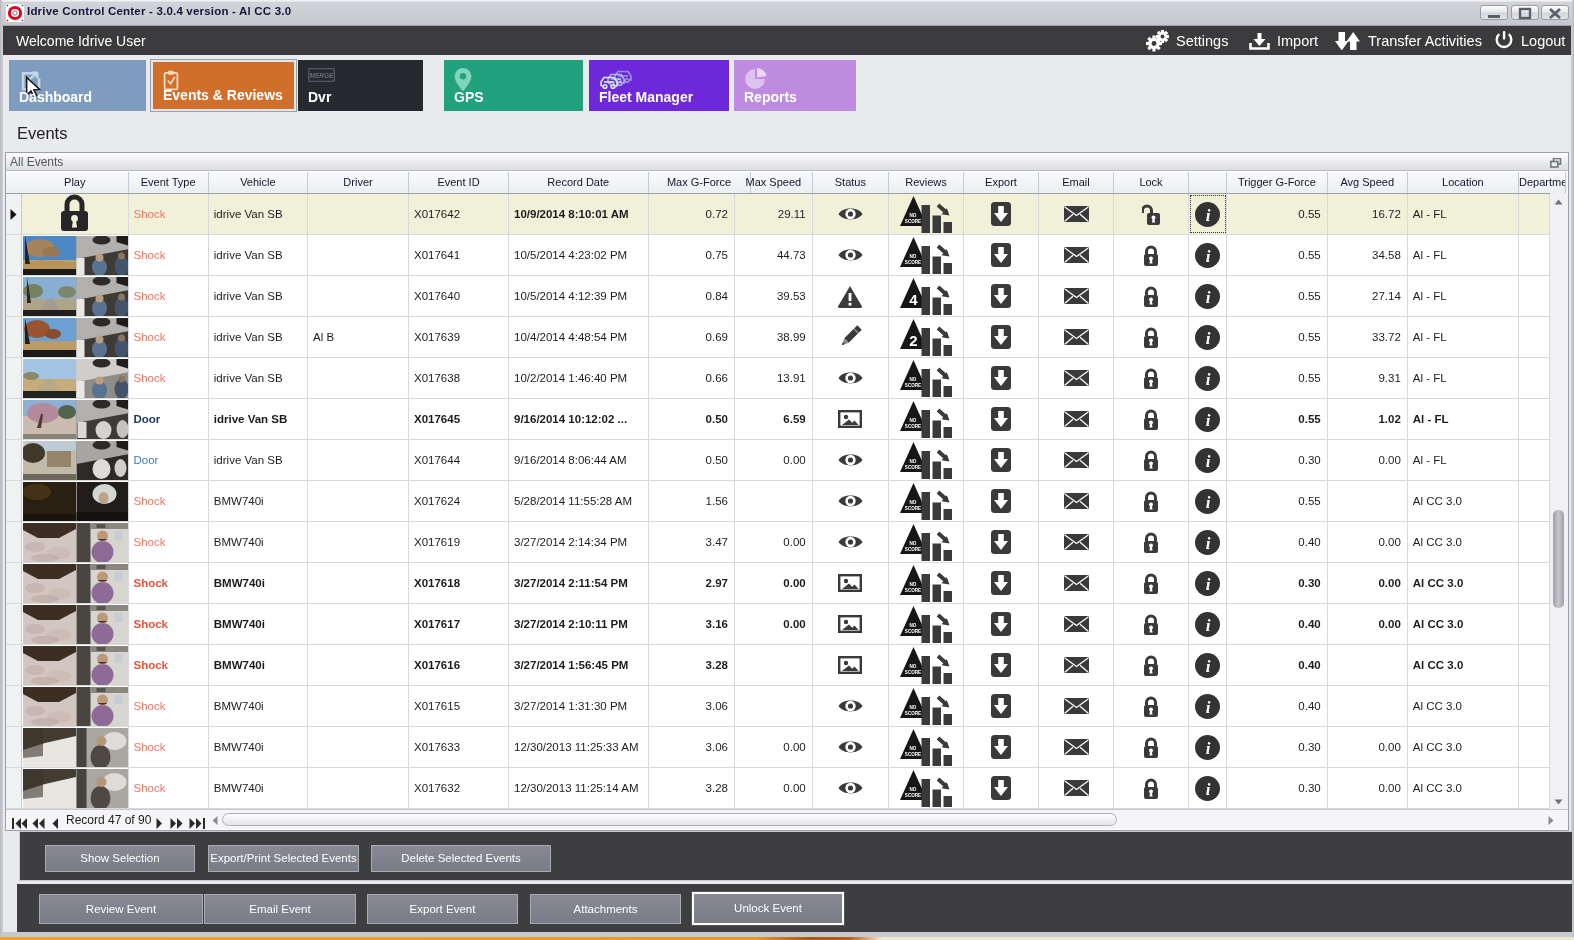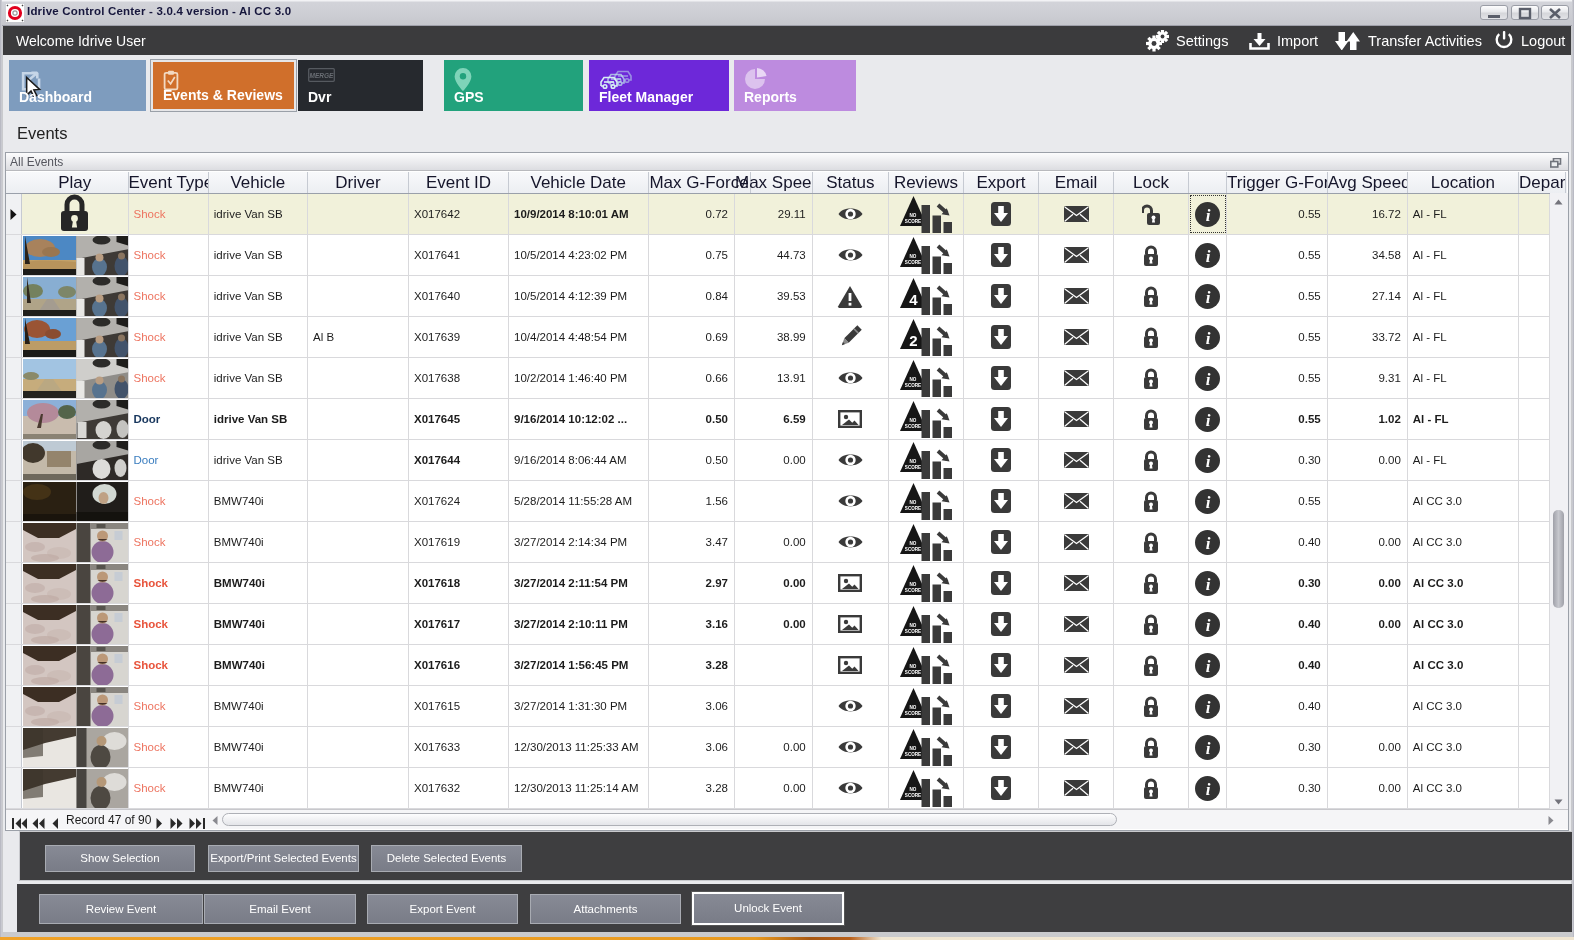--- a/index.html
+++ b/index.html
@@ -14,21 +14,21 @@
 #content { position:absolute; left:3px; top:55px; width:1568px; height:877px; background:#e9eaed; }
 .tab { position:absolute; top:5px; height:51px; color:#fff; font-weight:bold; font-size:14px;padding-left:44px; }
 .tab .lbl { position:absolute; left:10px; bottom:6px; }
 .tab .ic { position:absolute; left:10px; top:8px; }
 #events-h { position:absolute; left:14px; top:69px; font-size:16.5px; color:#222; }
 #panel { position:absolute; left:2px; top:97px; width:1564px; height:679px; background:#fff; border:1px solid #9ba0a8; }
 #allev { position:absolute; left:0; top:0; width:100%; height:18px;
   background:linear-gradient(#fcfcfd, #dcdde1); border-bottom:1px solid #b8b9bd; color:#55565e; font-size:12px; }
 #thead { position:absolute; left:0px; top:19px; width:1561px; height:22px;
   background:linear-gradient(#f8f9fb, #eceef2); border-bottom:1px solid #9aa0aa; }
-.hcell { position:absolute; top:0; height:21px; line-height:21px; text-align:center; font-size:17px; color:#15152a;
+.hcell { position:absolute; top:0; height:21px; line-height:21px; text-align:center; font-size:11px; color:#15152a;
   border-right:1px solid #c6cad2; overflow:hidden; white-space:nowrap; }
 #tbody { position:absolute; left:0px; top:0px; }
 .row { position:absolute; left:0px; width:1544px; height:41px; border-bottom:1px solid #d9d9dc; }
 .cell { position:absolute; top:0; height:40px; font-size:11.5px; color:#1c1c1c;
   border-right:1px solid #d9d9dc; overflow:hidden; white-space:nowrap; }
 .gut { position:absolute; top:0; height:40px; background:#f0f1f3; border-right:1px solid #c6cad2; }
 .tl { padding-left:5px; line-height:40px; text-align:left; }
 .tr { padding-right:6px; line-height:40px; text-align:right; }
 .cc { display:flex; align-items:center; justify-content:center; }
 .cc svg { display:block; }
@@ -184,21 +184,21 @@
               <rect x="3.5" y="0.5" width="7" height="5.5" fill="none" stroke="#70747c" stroke-width="1.6"></rect>
               <rect x="0.8" y="3.5" width="7" height="5.5" fill="#eceef0" stroke="#70747c" stroke-width="1.6"></rect>
             </svg></span>
         </div>
       <div id="thead">
           <div class="hcell" style="left:16px;width:106.5px;">Play</div>
           <div class="hcell" style="left:122.5px;width:80.30000000000001px;">Event Type</div>
           <div class="hcell" style="left:202.8px;width:99.19999999999999px;">Vehicle</div>
           <div class="hcell" style="left:302px;width:101px;">Driver</div>
           <div class="hcell" style="left:403px;width:100px;">Event ID</div>
-          <div class="hcell" style="left:503px;width:139.5px;">Vehicle Date</div>
+          <div class="hcell" style="left:503px;width:139.5px;">Record Date</div>
           <div class="hcell" style="left:642.5px;width:102px;">Max G-Force</div>
           <div class="hcell" style="left:729px;width:77.70000000000005px;">Max Speed</div>
           <div class="hcell" style="left:806.7px;width:76.29999999999995px;">Status</div>
           <div class="hcell" style="left:883px;width:75px;">Reviews</div>
           <div class="hcell" style="left:958px;width:75px;">Export</div>
           <div class="hcell" style="left:1033px;width:75px;">Email</div>
           <div class="hcell" style="left:1108px;width:75px;">Lock</div>
           <div class="hcell" style="left:1183px;width:38px;"></div>
           <div class="hcell" style="left:1221px;width:100.70000000000005px;">Trigger G-Force</div>
           <div class="hcell" style="left:1321.7px;width:80.09999999999991px;">Avg Speed</div>
@@ -737,21 +737,21 @@
                     <ellipse cx="25" cy="4" rx="9" ry="4.5" fill="#2c2b29"></ellipse>
                     <path d="M40,0 h13 v10 l-13,-4 Z" fill="#1e1d1b"></path>
                     <ellipse cx="25" cy="28" rx="9" ry="10" fill="#dddcd9"></ellipse>
                     <ellipse cx="44" cy="27" rx="6" ry="9" fill="#d0cfcc"></ellipse>
                   </g>
                 </svg></div>
             </div>
             <div class="cell tl" style="left:122.5px;width:80.3px;color:#3a7dbf;font-weight:normal;">Door</div>
             <div class="cell tl" style="left:202.8px;width:99.2px;font-weight:normal;">idrive Van SB</div>
             <div class="cell tl" style="left:302px;width:101px;font-weight:normal;"></div>
-            <div class="cell tl" style="left:403px;width:100px;font-weight:bold;">X017644</div>
+            <div class="cell tl" style="left:403px;width:100px;font-weight:normal;">X017644</div>
             <div class="cell tl" style="left:503px;width:139.5px;font-weight:normal;">9/16/2014 8:06:44 AM</div>
             <div class="cell tr" style="left:642.5px;width:86.5px;font-weight:normal;">0.50</div>
             <div class="cell tr" style="left:729px;width:77.7px;font-weight:normal;">0.00</div>
             <div class="cell cc" style="left:806.7px;width:76.3px;">
               <svg width="27" height="18" viewBox="0 0 27 18" style="">
                 <path d="M1.5,9 C6,1.8 21,1.8 25.5,9 C21,16.2 6,16.2 1.5,9 Z" fill="#3a3a3a"></path>
                 <circle cx="13.5" cy="9" r="5.2" fill="#fff"></circle>
                 <circle cx="13.5" cy="9" r="2.6" fill="#3a3a3a"></circle>
               </svg>
             </div>
@@ -1510,21 +1510,21 @@
           </svg>
           <div style="position:absolute;left:216px;top:3px;width:895px;height:13px;background:linear-gradient(#fdfdfe,#e4e5e9);border:1px solid #aeb0b6;border-radius:7px;"></div>
           <svg width="6" height="9" viewBox="0 0 6 9" style="position:absolute;left:1542px;top:6px">
             <path d="M0.5,0 V9 L5.5,4.5 Z" fill="#8a8a90"></path>
           </svg>
         </div>
     </div>
     <div class="btnrow" style="left:2px;top:776px;width:1564px;height:50px;border:1px solid #c8c9cd;">
         <div class="gbtn" style="left:25px;top:13px;width:150px;height:27px;line-height:25px;">Show Selection</div>
         <div class="gbtn" style="left:188px;top:13px;width:151px;height:27px;line-height:25px;">Export/Print Selected Events</div>
-        <div class="gbtn" style="left:351px;top:13px;width:151px;height:27px;line-height:25px;">Delete Selected  Events</div>
+        <div class="gbtn" style="left:351px;top:13px;width:180px;height:27px;line-height:25px;">Delete Selected  Events</div>
       </div>
     <div class="btnrow" style="left:0px;top:829px;width:1568px;height:48px;">
         <div class="gbtn" style="left:22px;top:10px;width:164px;height:30px;line-height:28px;">Review Event</div>
         <div class="gbtn" style="left:187px;top:10px;width:152px;height:30px;line-height:28px;">Email Event</div>
         <div class="gbtn" style="left:350px;top:10px;width:151px;height:30px;line-height:28px;">Export Event</div>
         <div class="gbtn" style="left:513px;top:10px;width:151px;height:30px;line-height:28px;">Attachments</div>
         <div class="gbtn" style="left:675px;top:8px;width:152px;height:33px;line-height:29px;border:2px solid #fff;box-shadow:0 0 0 1px #555;">Unlock Event</div>
       </div>
   </div>
   <div id="botstrip"></div>

